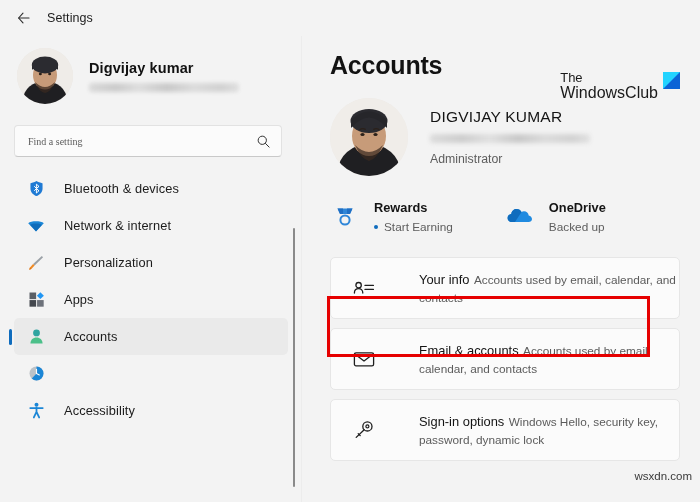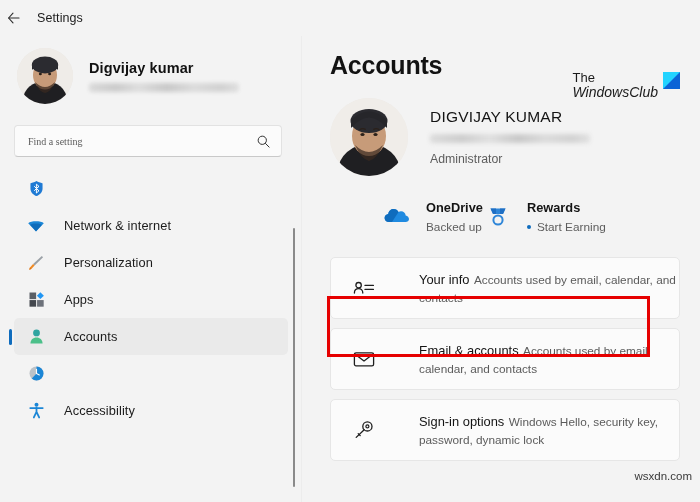--- a/index.html
+++ b/index.html
@@ -19,20 +19,21 @@
     display: flex;
     flex-direction: column;
   }
 
   
   .titlebar {
     height: 36px;
     flex: 0 0 36px;
     display: flex;
     align-items: center;
+    padding-left: 10px;
     background: #f3f3f3;
   }
   .back-btn {
     width: 28px; height: 28px;
     display: flex; align-items: center; justify-content: center;
     border-radius: 4px;
     cursor: pointer;
   }
   .back-btn svg { display: block; }
   .titlebar-title {
@@ -181,21 +182,21 @@
     right: 20px;
     display: flex;
     align-items: flex-start;
   }
   .twc-text {
     font-family: "Liberation Sans", sans-serif;
     line-height: 1.05;
     color: #1a1a1a;
   }
   .twc-the { font-size: 13px; }
-  .twc-club { font-size: 14px; font-style: italic; }
+  .twc-club { font-size: 16px; }
   .twc-mark {
     width: 17px; height: 17px;
     margin-left: 5px;
     margin-top: 1px;
     background:
       linear-gradient(135deg, #22d3ff 0%, #22d3ff 48%, #0b63d6 52%, #0b63d6 100%);
   }
 
   
   .acct-header {
@@ -387,20 +388,21 @@
 
       <div class="nav">
 
         <div class="nav-item">
           <span class="nav-icon">
             <svg width="17" height="17" viewBox="0 0 18 18">
               <path d="M9 1 C5 3 2.6 3.4 2.6 3.4 L2.6 9.2 C2.6 13.2 6 15.8 9 17 C12 15.8 15.4 13.2 15.4 9.2 L15.4 3.4 C15.4 3.4 13 3 9 1 Z" fill="#1f7ad4"></path>
               <path d="M8.9 4.4 L11.6 6.8 L8.9 9.1 L8.9 4.4 Z M8.9 9.1 L11.6 11.4 L8.9 13.8 L8.9 9.1 Z M6.6 6.6 L11.3 11.3 M11.3 6.8 L6.6 11.4" stroke="#ffffff" stroke-width="1.05" fill="none" stroke-linejoin="round"></path>
             </svg>
           </span>
+          <span class="nav-label">Bluetooth &amp; devices</span>
         </div>
 
         <div class="nav-item">
           <span class="nav-icon">
             <svg width="18" height="18" viewBox="0 0 18 18">
               <path d="M1.2 6.2 C4 3.6 14 3.6 16.8 6.2 L9 14.6 Z" fill="#1b86d6"></path>
               <path d="M3.3 7.9 C5.6 6 12.4 6 14.7 7.9 L9 14.2 Z" fill="#0e6cba"></path>
             </svg>
           </span>
           <span class="nav-label">Network &amp; internet</span>
@@ -496,53 +498,53 @@
           </div>
           <div class="acct-text">
             <div class="acct-name">DIGVIJAY KUMAR</div>
             <div class="acct-blur"></div>
             <div class="acct-role">Administrator</div>
           </div>
         </div>
 
         <div class="status-row">
 
-          <div class="status-card onedrive">
-            <span class="status-icon">
-              <svg width="28" height="28" viewBox="0 0 28 28">
-                <path d="M6.2 20 C3.4 20 1.6 18.2 1.6 15.9 C1.6 13.8 3.2 12.1 5.3 11.9 C5.6 9.2 7.9 7.1 10.7 7.1 C12.8 7.1 14.6 8.3 15.5 10 C16.2 9.5 17 9.2 18 9.2 C20.5 9.2 22.5 11.1 22.7 13.5 C24.6 13.9 26 15.5 26 17 C26 18.7 24.5 20 22.6 20 Z" fill="#1f8ae0"></path>
-                <path d="M6.2 20 C3.4 20 1.6 18.2 1.6 15.9 C1.6 13.8 3.2 12.1 5.3 11.9 C5.6 9.2 7.9 7.1 10.7 7.1 C12.8 7.1 14.6 8.3 15.5 10 L9 20 Z" fill="#0f6cbd"></path>
-              </svg>
-            </span>
-            <span class="status-text">
-              <span class="status-title">OneDrive</span>
-              <span class="status-sub">
-                <span>Backed up</span>
-              </span>
-            </span>
-          </div>
-
           <div class="status-card">
             <span class="status-icon">
               <svg width="26" height="26" viewBox="0 0 26 26">
                 <path d="M5.5 5.5 L20.5 5.5 L18 11 L8 11 Z" fill="#2f86d8"></path>
                 <path d="M5.5 5.5 L11 5.5 L11 11 L8 11 Z" fill="#1f6fc4"></path>
                 <path d="M15 5.5 L20.5 5.5 L18 11 L15 11 Z" fill="#1f6fc4"></path>
                 <circle cx="13" cy="17" r="4.6" fill="none" stroke="#2f86d8" stroke-width="2"></circle>
               </svg>
             </span>
             <span class="status-text">
               <span class="status-title">Rewards</span>
               <span class="status-sub">
                 <span class="status-dot"></span>
                 <span>Start Earning</span>
               </span>
             </span>
           </div>
 
+          <div class="status-card onedrive">
+            <span class="status-icon">
+              <svg width="28" height="28" viewBox="0 0 28 28">
+                <path d="M6.2 20 C3.4 20 1.6 18.2 1.6 15.9 C1.6 13.8 3.2 12.1 5.3 11.9 C5.6 9.2 7.9 7.1 10.7 7.1 C12.8 7.1 14.6 8.3 15.5 10 C16.2 9.5 17 9.2 18 9.2 C20.5 9.2 22.5 11.1 22.7 13.5 C24.6 13.9 26 15.5 26 17 C26 18.7 24.5 20 22.6 20 Z" fill="#1f8ae0"></path>
+                <path d="M6.2 20 C3.4 20 1.6 18.2 1.6 15.9 C1.6 13.8 3.2 12.1 5.3 11.9 C5.6 9.2 7.9 7.1 10.7 7.1 C12.8 7.1 14.6 8.3 15.5 10 L9 20 Z" fill="#0f6cbd"></path>
+              </svg>
+            </span>
+            <span class="status-text">
+              <span class="status-title">OneDrive</span>
+              <span class="status-sub">
+                <span>Backed up</span>
+              </span>
+            </span>
+          </div>
+
         </div>
 
         <div class="cards">
 
           <div class="card">
             <span class="card-icon">
               <svg width="24" height="24" viewBox="0 0 24 24">
                 <circle cx="6.6" cy="9.2" r="2.7" fill="none" stroke="#1e1e1e" stroke-width="1.3"></circle>
                 <path d="M2.4 17 C2.4 14 4.3 12.6 6.6 12.6 C8.9 12.6 10.8 14 10.8 17" fill="none" stroke="#1e1e1e" stroke-width="1.3" stroke-linecap="round"></path>
                 <line x1="13" y1="9.4" x2="21.4" y2="9.4" stroke="#1e1e1e" stroke-width="1.3" stroke-linecap="round"></line>

